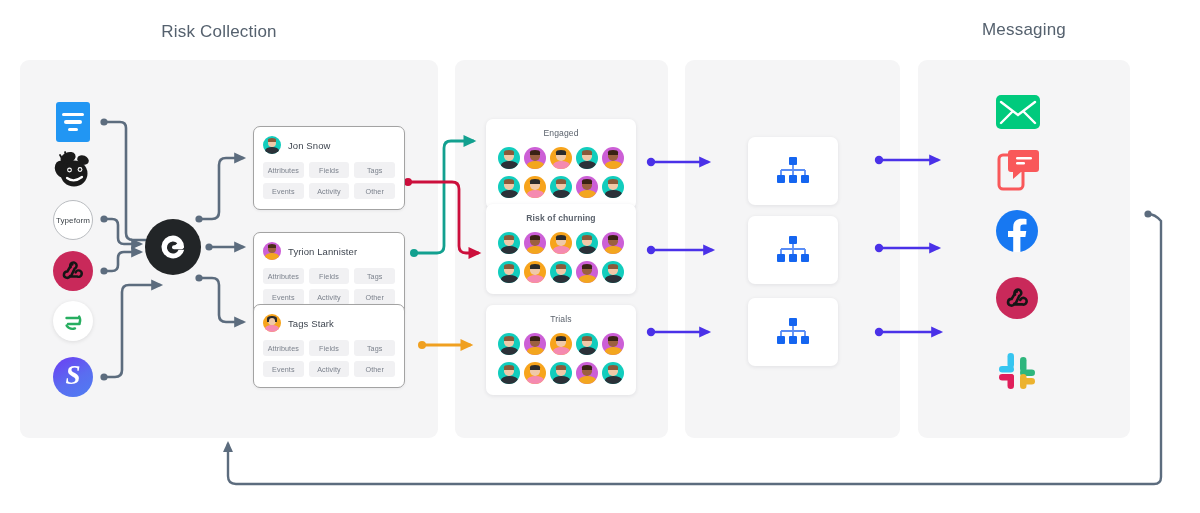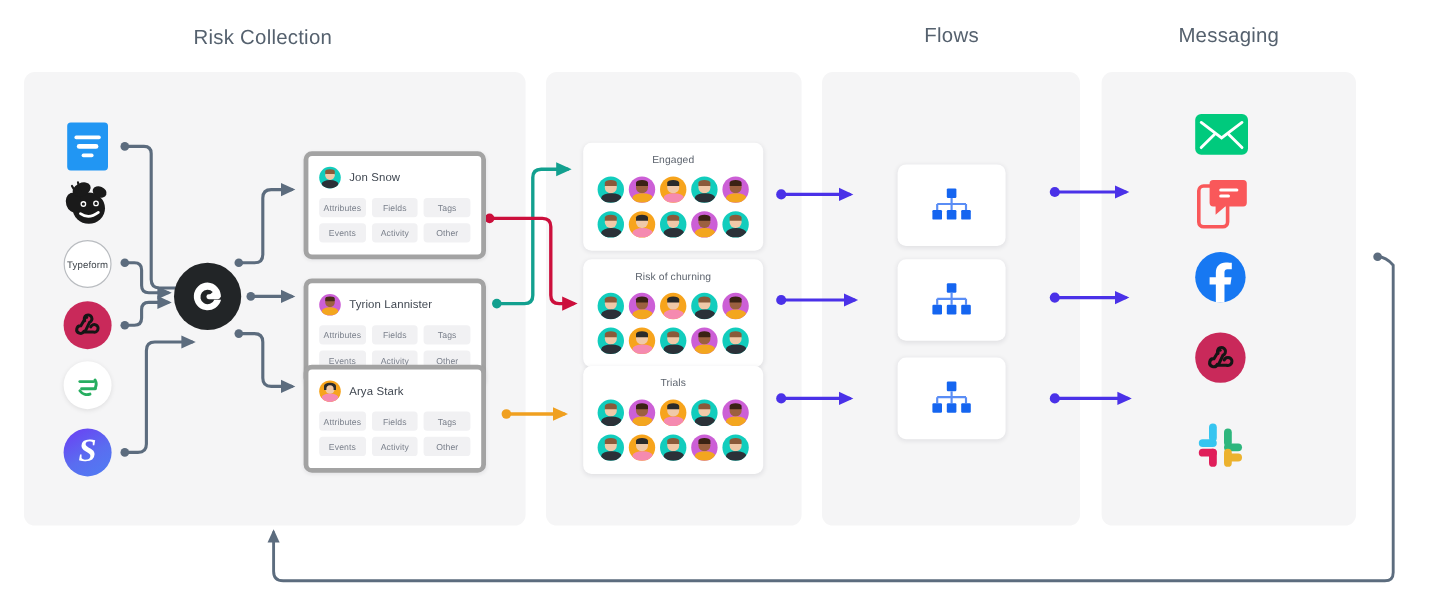--- a/index.html
+++ b/index.html
@@ -66,21 +66,21 @@
     width: 56px; height: 56px; border-radius: 50%;
     background: #222527;
     display: flex; align-items: center; justify-content: center;
   }
 
   
   .profile-card {
     position: absolute;
     width: 152px;
     background: #ffffff;
-    border: 4px solid #a3a3a3;
+    border: 1px solid #a3a3a3;
     border-radius: 7px;
     box-shadow: 0 1px 3px rgba(20,20,40,.06);
     padding: 9px 9px 10px 9px;
   }
   .profile-head { display: flex; align-items: center; gap: 7px; margin-bottom: 8px; }
   .pf-name { font-size: 9.5px; color: #3f4650; letter-spacing: .1px; }
   .chip-row { display: flex; gap: 5px; margin-bottom: 5px; }
   .chip-row:last-child { margin-bottom: 0; }
   .chip {
     flex: 1; text-align: center;
@@ -125,21 +125,20 @@
 
   svg { display: block; overflow: visible; }
   .wires { position: absolute; left: 0; top: 0; }
 </style>
 </head>
 <body>
 
 <div id="stage">
 
   <div class="col-header" style="left:128px; top:22px; width:182px;">Risk Collection</div>
-  <div class="col-header" style="left:702px; top:20px; width:182px;">Flows</div>
   <div class="col-header" style="left:933px; top:20px; width:182px;">Messaging</div>
 
   <div class="panel" style="left:20px;  top:60px; width:418px; height:378px;"></div>
   <div class="panel" style="left:455px; top:60px; width:213px; height:378px;"></div>
   <div class="panel" style="left:685px; top:60px; width:215px; height:378px;"></div>
   <div class="panel" style="left:918px; top:60px; width:212px; height:378px;"></div>
 
   <svg class="wires" width="1200" height="513">
     <defs>
       <marker id="ah-slate" markerWidth="5" markerHeight="5" refX="3.4" refY="2.5" orient="auto">
@@ -331,21 +330,21 @@
   </div>
 
   <div class="profile-card" style="left:253px; top:304px;">
     <div class="profile-head">
       <span class="av" style="width:18px;height:18px;background:#f7a41c;">
         <span class="head" style="width:8px;height:8px;left:5px;top:3.2px;"></span>
         <span class="body" style="width:14px;height:7px;left:2px;bottom:0;background:#f58ab0;"></span>
         <span class="hair" style="width:9.4px;height:5.4px;left:4.3px;top:2.2px;background:#2b2b2b;"></span>
         <span class="head" style="width:6.4px;height:6.4px;left:5.8px;top:4.4px;"></span>
       </span>
-      <span class="pf-name">Arya Stark</span>
+      <span class="pf-name">Tags Stark</span>
     </div>
     <div class="chip-row">
       <span class="chip">Attributes</span>
       <span class="chip">Fields</span>
       <span class="chip">Tags</span>
     </div>
     <div class="chip-row">
       <span class="chip">Events</span>
       <span class="chip">Activity</span>
       <span class="chip">Other</span>
@@ -401,21 +400,21 @@
           <span class="body" style="width:17px;height:8px;left:2.5px;bottom:0;background:#f3a61f;"></span>
         </span>
         <span class="av" style="width: 22px; height: 22px; background: rgb(18, 205, 189);">
           <span class="head" style="width:9.6px;height:9.6px;left:6.2px;top:4px;background:#f0c9a8;"></span>
           <span class="hair" style="width:10.4px;height:4.8px;left:5.8px;top:3px;background:#8a5a3a;"></span>
           <span class="body" style="width:17px;height:8px;left:2.5px;bottom:0;background:#2b3138;"></span>
         </span>
       </div>
   </div>
 
-  <div class="seg-card" style="left:486px; top:216px;">
+  <div class="seg-card" style="left:486px; top:204px;font-weight:bold;">
     <div class="seg-title">Risk of churning</div>
     <div class="seg-grid">
         <span class="av" style="width: 22px; height: 22px; background: rgb(18, 205, 189);">
           <span class="head" style="width:9.6px;height:9.6px;left:6.2px;top:4px;background:#f0c9a8;"></span>
           <span class="hair" style="width:10.4px;height:4.8px;left:5.8px;top:3px;background:#8a5a3a;"></span>
           <span class="body" style="width:17px;height:8px;left:2.5px;bottom:0;background:#2b3138;"></span>
         </span>
         <span class="av" style="width: 22px; height: 22px; background: rgb(204, 95, 214);">
           <span class="head" style="width:9.6px;height:9.6px;left:6.2px;top:4px;background:#9c6040;"></span>
           <span class="hair" style="width:10.4px;height:4.8px;left:5.8px;top:3px;background:#3a2214;"></span>

